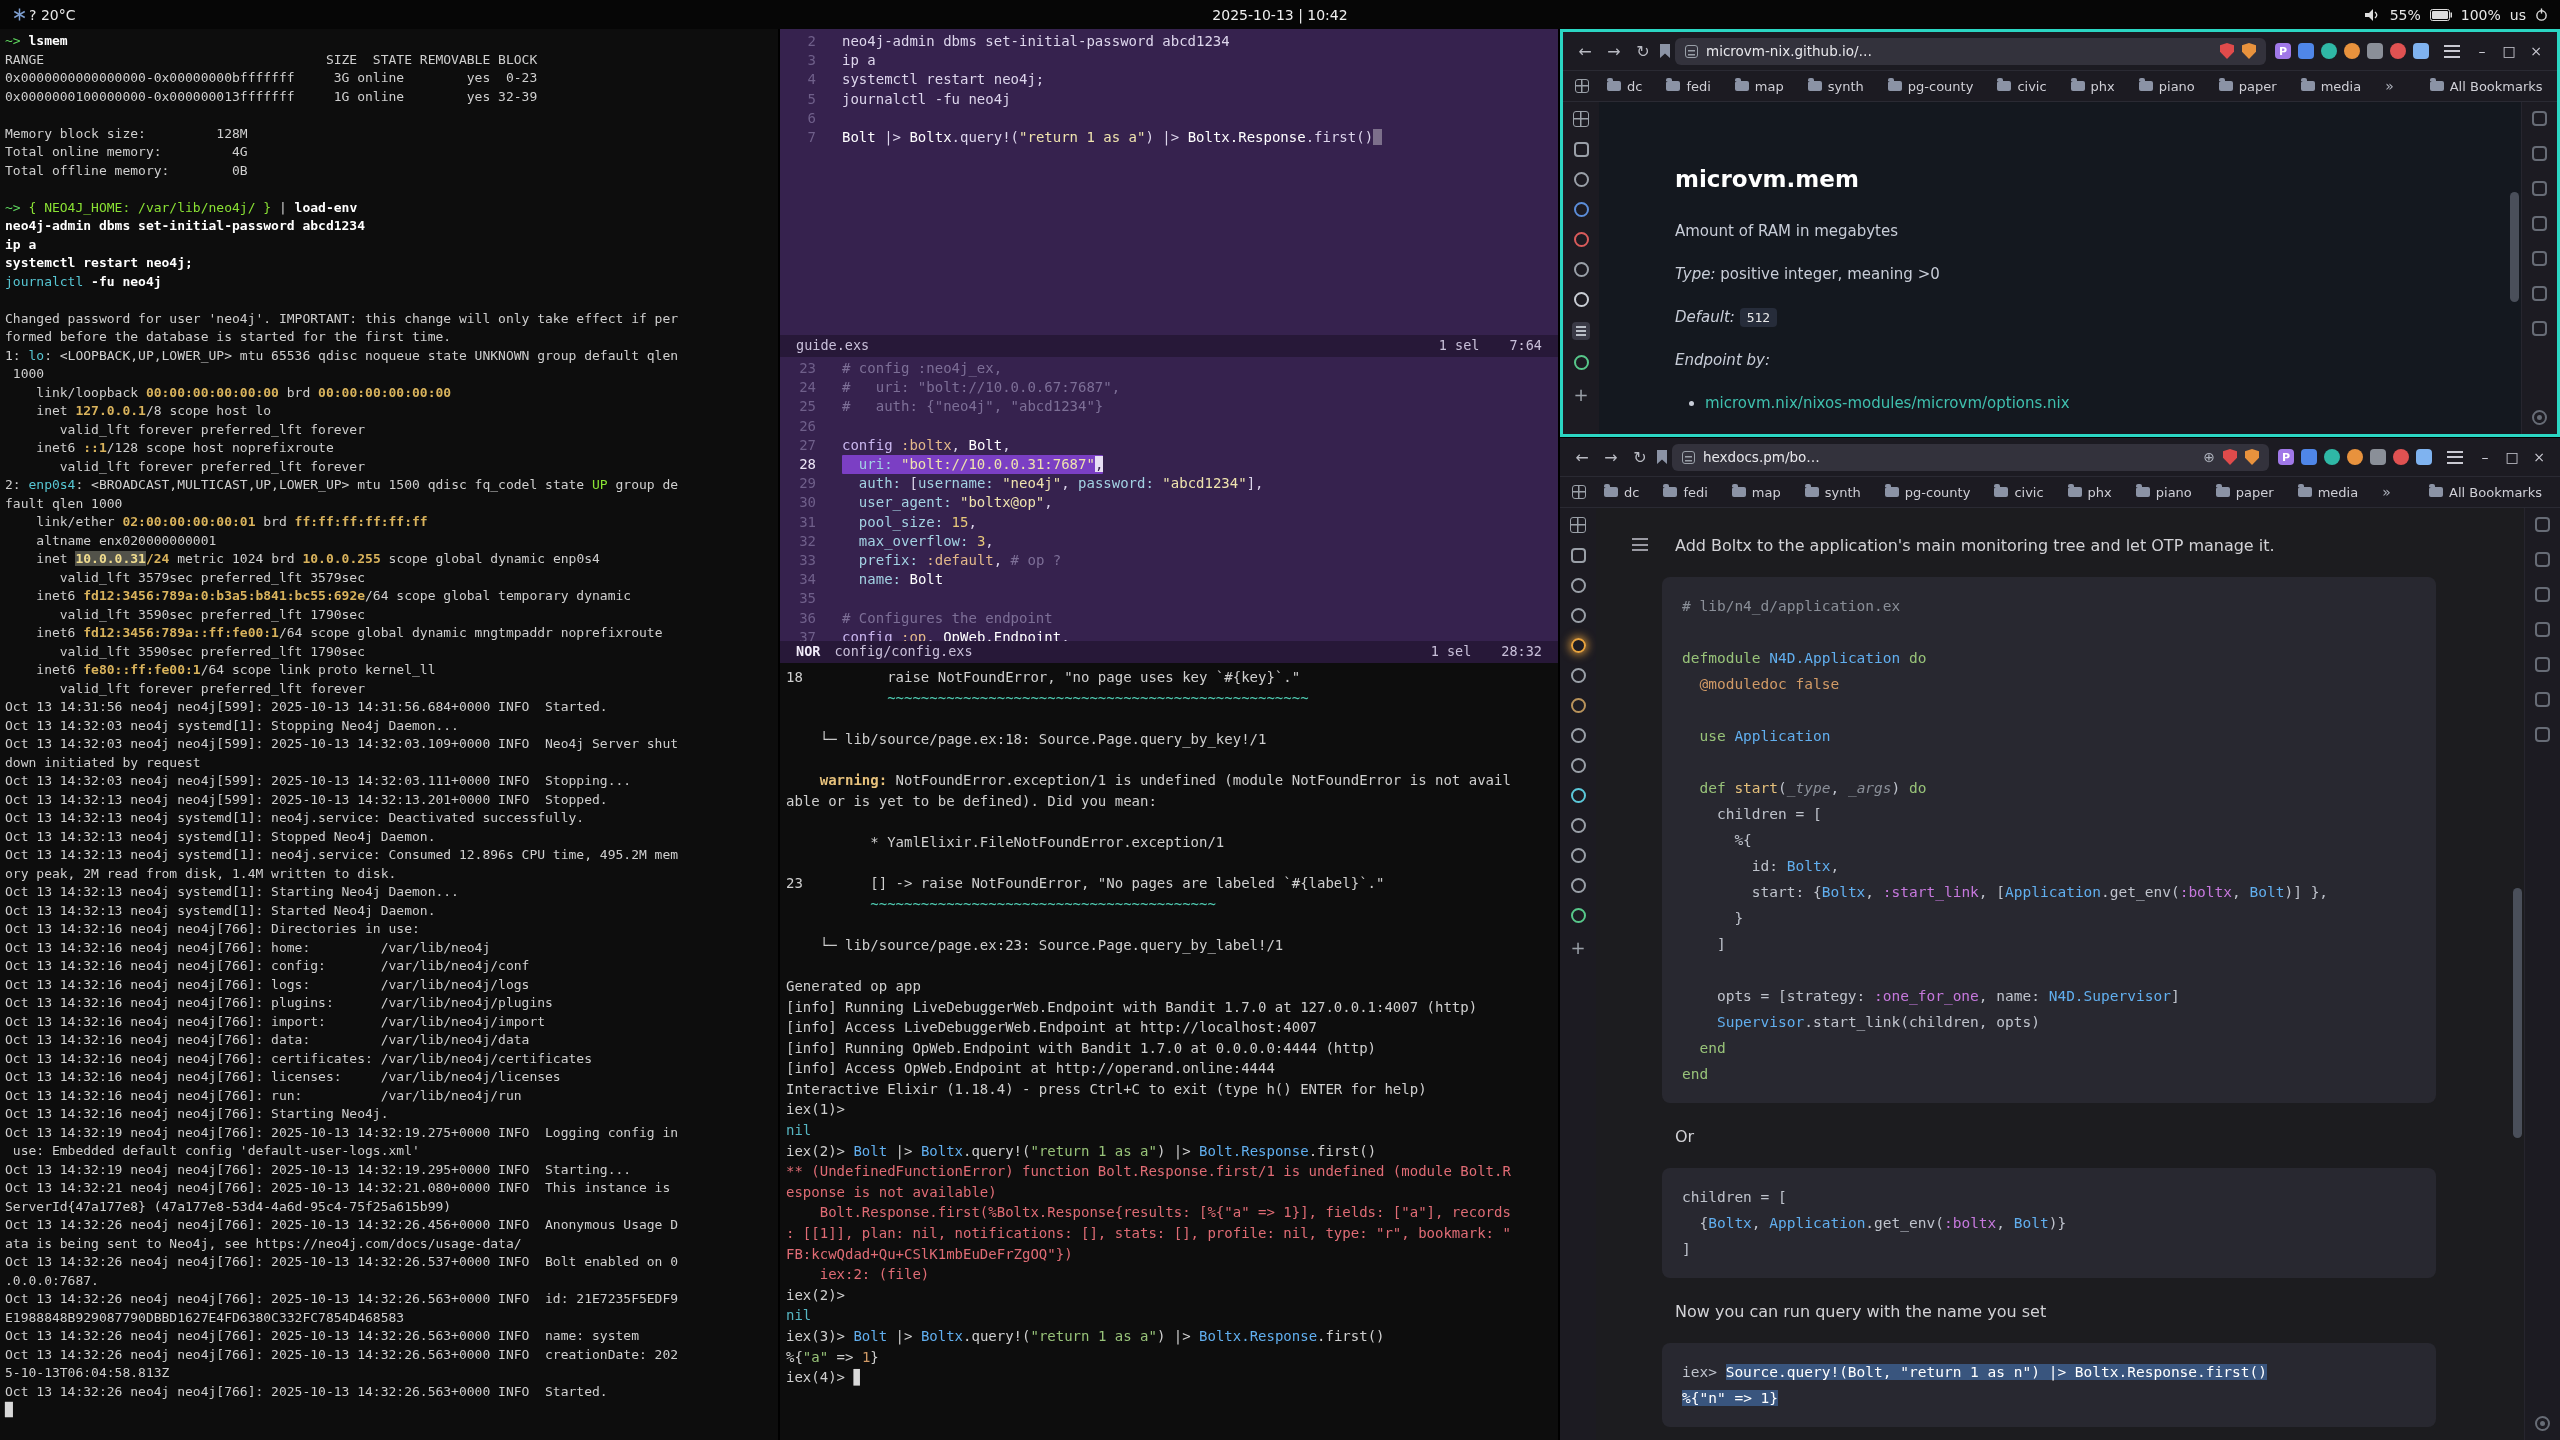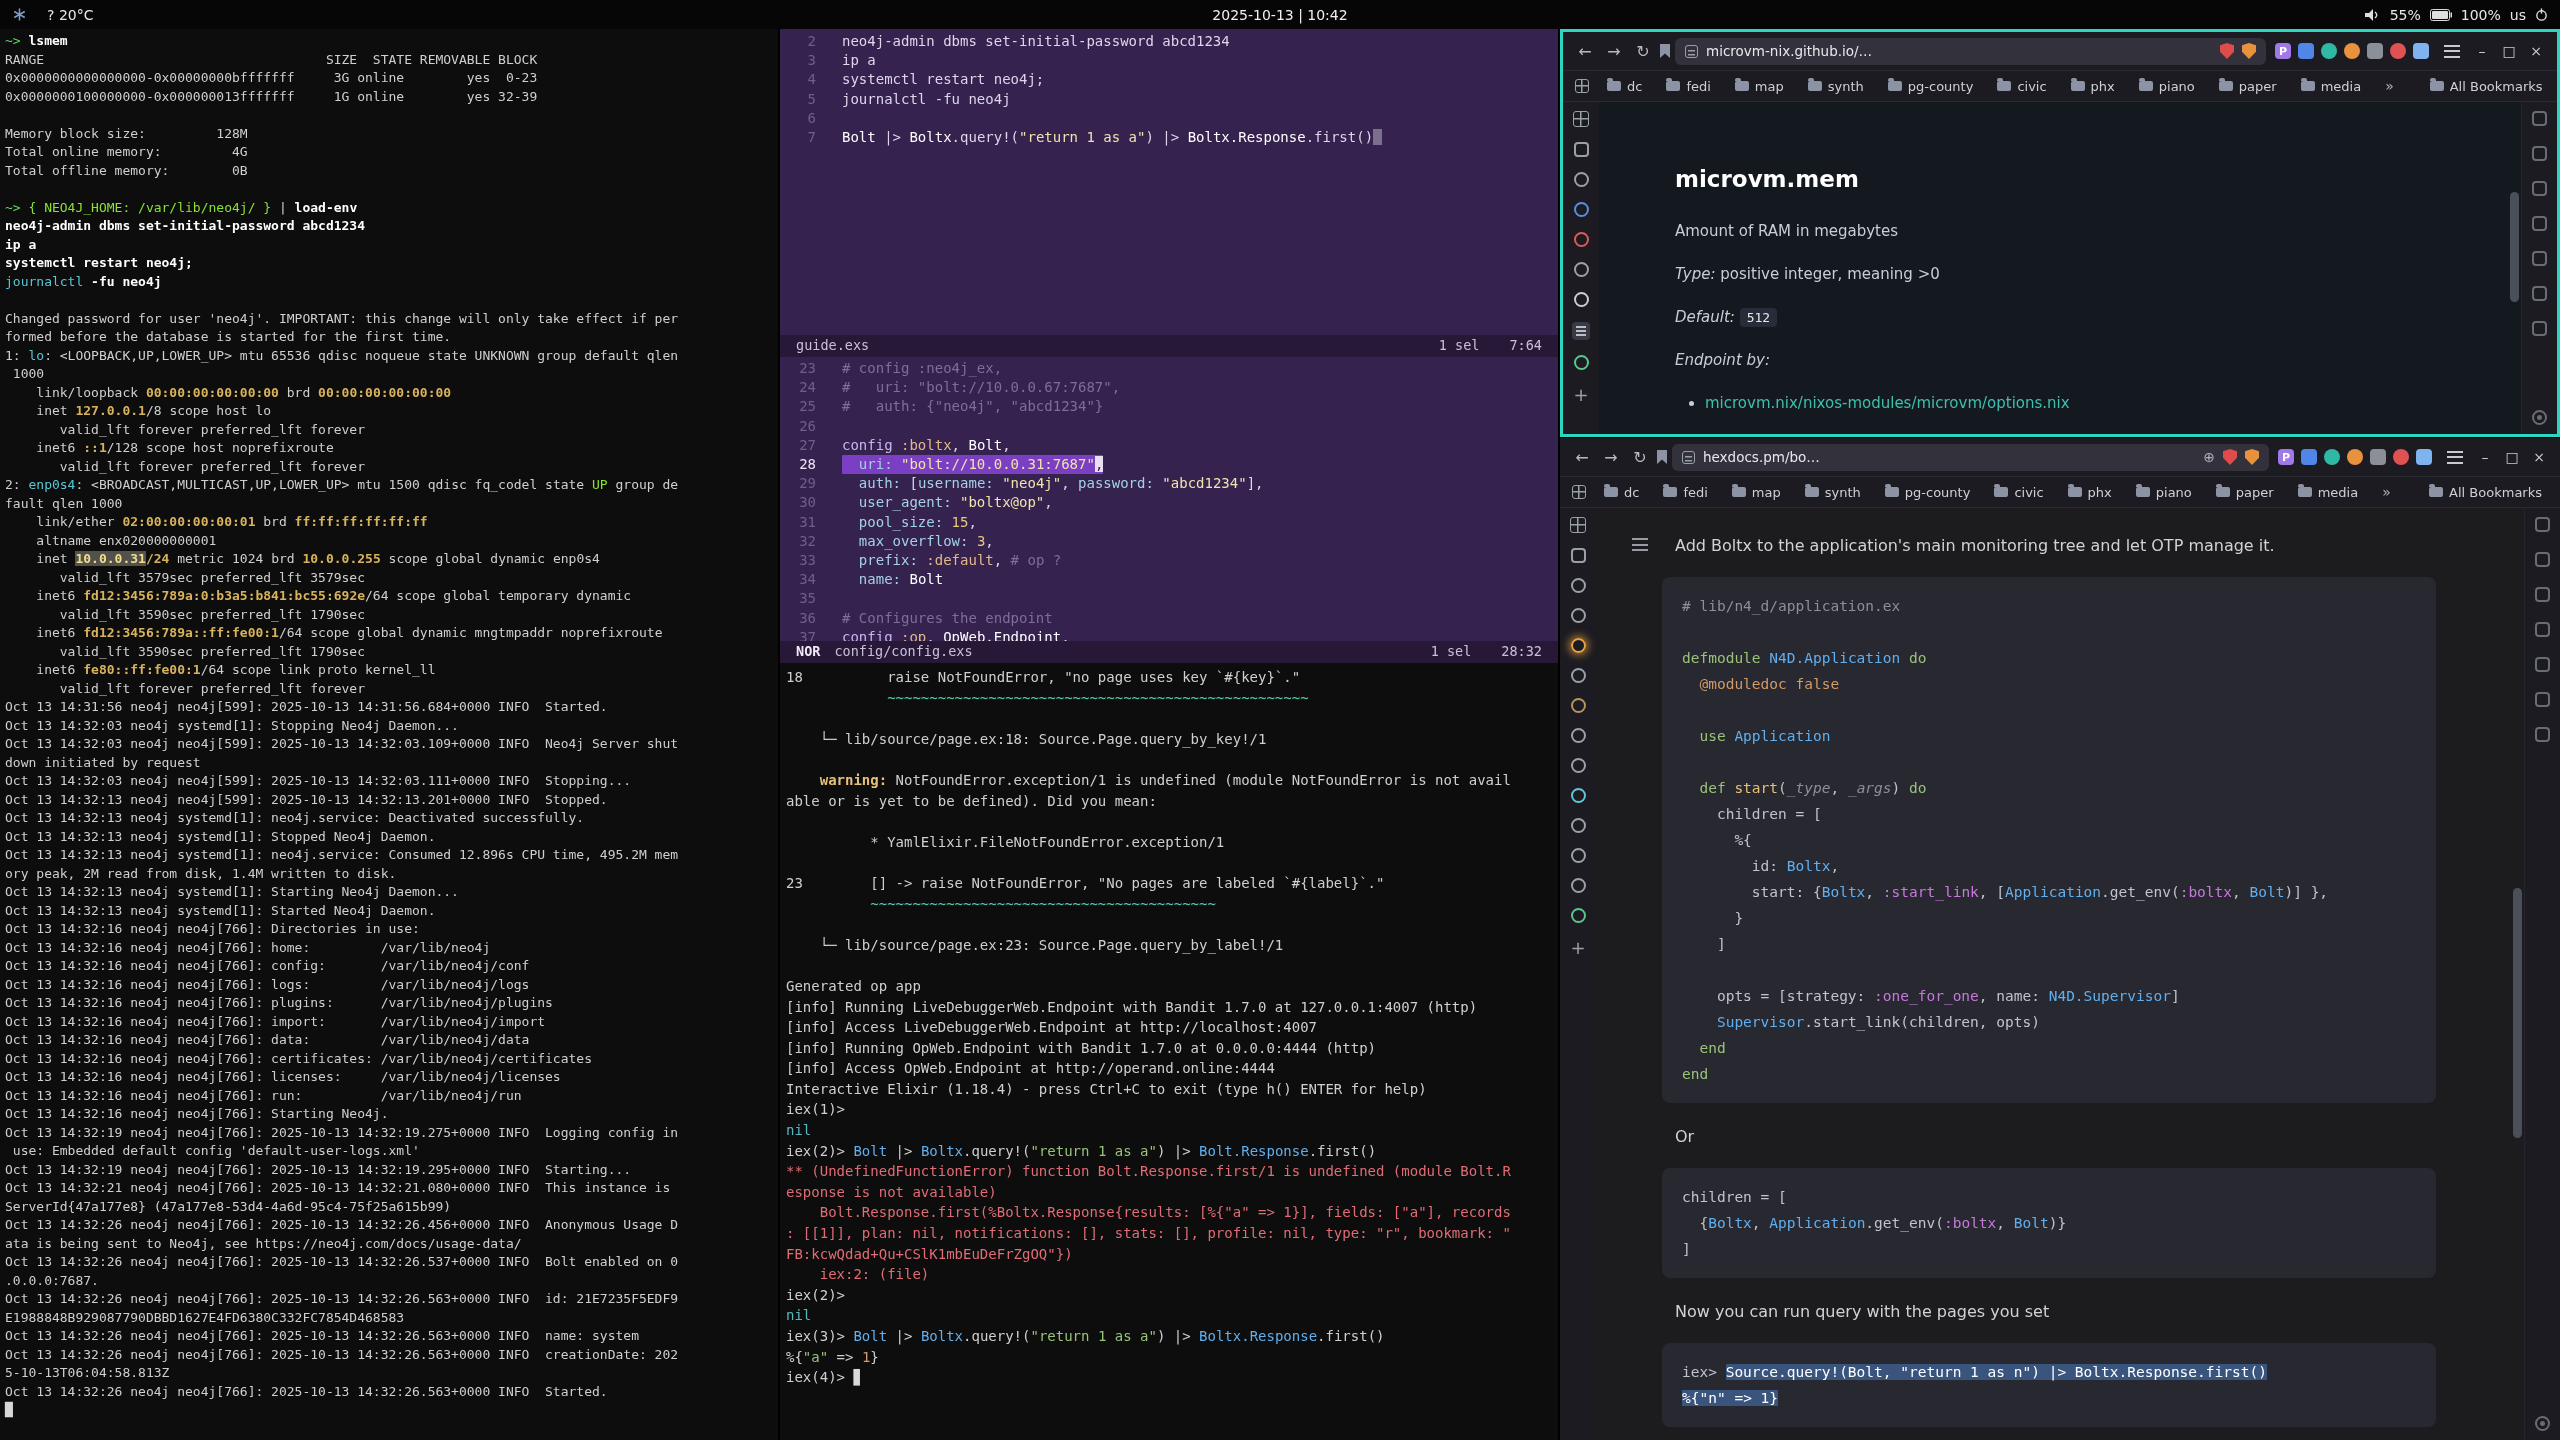--- a/index.html
+++ b/index.html
@@ -1,20 +1,20 @@
 <!DOCTYPE html>
 <html><head>
 <meta charset="utf-8">
 <style>
 *{margin:0;padding:0;box-sizing:border-box}
 html,body{width:2560px;height:1440px;background:#000;overflow:hidden}
 .screen{width:2560px;height:1440px;display:flex;flex-direction:column;font-family:"DejaVu Sans",sans-serif}
 
 .topbar{height:29px;background:#060606;color:#e8e8e8;display:flex;align-items:center;font-size:14px;padding:0 12px}
-.tb-left,.tb-right{display:flex;align-items:center;gap:20px}
+.tb-left,.tb-right{display:flex;align-items:center;gap:2px}
 .tb-left{flex:1}
 .tb-center{flex:1;text-align:center;color:#f0f0f0}
 .tb-right{flex:1;justify-content:flex-end;gap:9px}
 
 .workspace{flex:1;display:flex;min-height:0;background:#000;gap:2px}
 
 .term{background:#0d0d0d;color:#cfcfcf;font-family:"DejaVu Sans Mono",monospace;white-space:pre;overflow:hidden}
 .term-left{width:778px;font-size:13px;line-height:18.5px;padding:3px 5px}
 .term-mid{flex:1;font-size:14px;line-height:20.6px;padding:4px 6px;min-height:0}
 .term .d{color:#cfcfcf}
@@ -401,21 +401,21 @@
               <div class="sic ring" style="border-color: rgb(87, 199, 138);"></div>
               <div class="sic plusic">+</div>
             </div>
           <div class="b-content">
             <div class="hx">
               <div class="hamb dark"></div>
               <p>Add Boltx to the application's main monitoring tree and let OTP manage it.</p>
               <div class="codeblock" id="code1"><div><span class="hc"># lib/n4_d/application.ex</span></div><div>&nbsp;</div><div><span class="hk">defmodule </span><span class="hm">N4D.Application</span><span class="hk"> do</span></div><div><span class="ho">  @moduledoc false</span></div><div>&nbsp;</div><div><span class="hk">  use </span><span class="hm">Application</span></div><div>&nbsp;</div><div><span class="hk">  def </span><span class="hf">start</span><span class="hd">(</span><span class="hg">_type</span><span class="hd">, </span><span class="hg">_args</span><span class="hd">) </span><span class="hk">do</span></div><div><span class="hd">    children = [</span></div><div><span class="hd">      %{</span></div><div><span class="hd">        id: </span><span class="hm">Boltx</span><span class="hd">,</span></div><div><span class="hd">        start: {</span><span class="hm">Boltx</span><span class="hd">, </span><span class="ha">:start_link</span><span class="hd">, [</span><span class="hm">Application</span><span class="hd">.get_env(</span><span class="ha">:boltx</span><span class="hd">, </span><span class="hm">Bolt</span><span class="hd">)] },</span></div><div><span class="hd">      }</span></div><div><span class="hd">    ]</span></div><div>&nbsp;</div><div><span class="hd">    opts = [strategy: </span><span class="ha">:one_for_one</span><span class="hd">, name: </span><span class="hm">N4D.Supervisor</span><span class="hd">]</span></div><div><span class="hd">    </span><span class="hm">Supervisor</span><span class="hd">.start_link(children, opts)</span></div><div><span class="hk">  end</span></div><div><span class="hk">end</span></div></div>
               <p>Or</p>
               <div class="codeblock" id="code2"><div><span class="hd">children = [</span></div><div><span class="hd">  {</span><span class="hm">Boltx</span><span class="hd">, </span><span class="hm">Application</span><span class="hd">.get_env(</span><span class="ha">:boltx</span><span class="hd">, </span><span class="hm">Bolt</span><span class="hd">)}</span></div><div><span class="hd">]</span></div></div>
-              <p>Now you can run query with the pages you set</p>
+              <p>Now you can run query with the name you set</p>
               <div class="codeblock" id="code3"><div><span class="hd">iex&gt; </span><span class="hd sel">Source.query!(Bolt, </span><span class="hs sel">"return 1 as n"</span><span class="hd sel">) |&gt; Boltx.Response.first()</span></div><div><span class="hd sel">%{</span><span class="hs sel">"n"</span><span class="hd sel"> =&gt; 1}</span></div></div>
             </div>
             <div class="sb-thumb" style="top:380px;height:250px"></div>
           </div>
           <div class="b-strip strip-right" id="strip-r-bottom">
               <div class="sic pico"></div>
               <div class="sic pico"></div>
               <div class="sic pico"></div>
               <div class="sic pico"></div>
               <div class="sic pico"></div>

